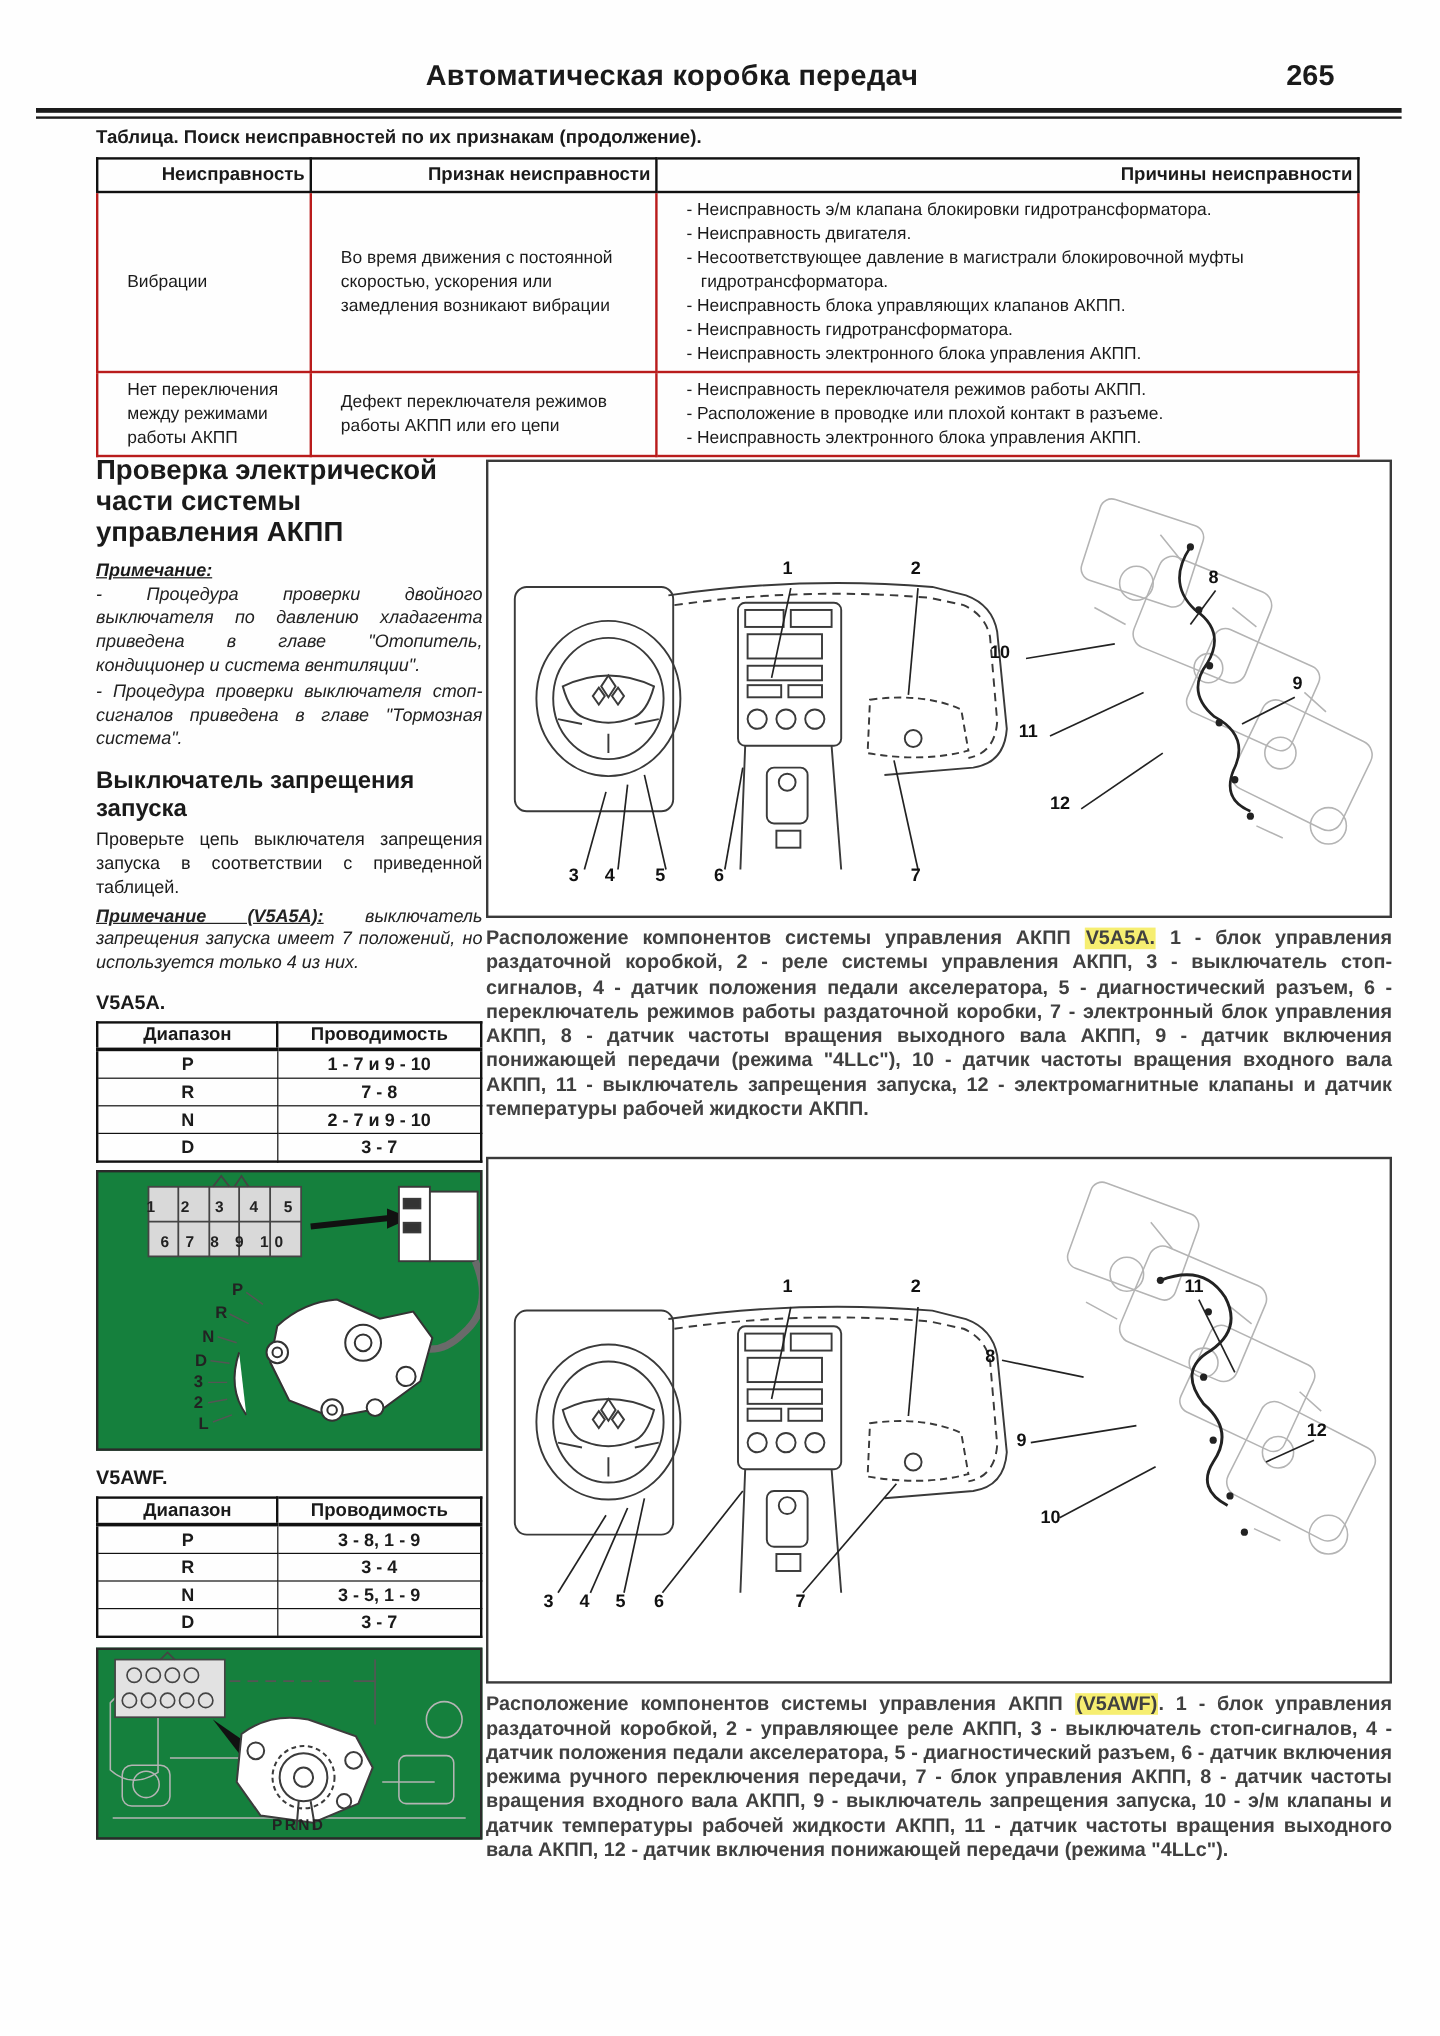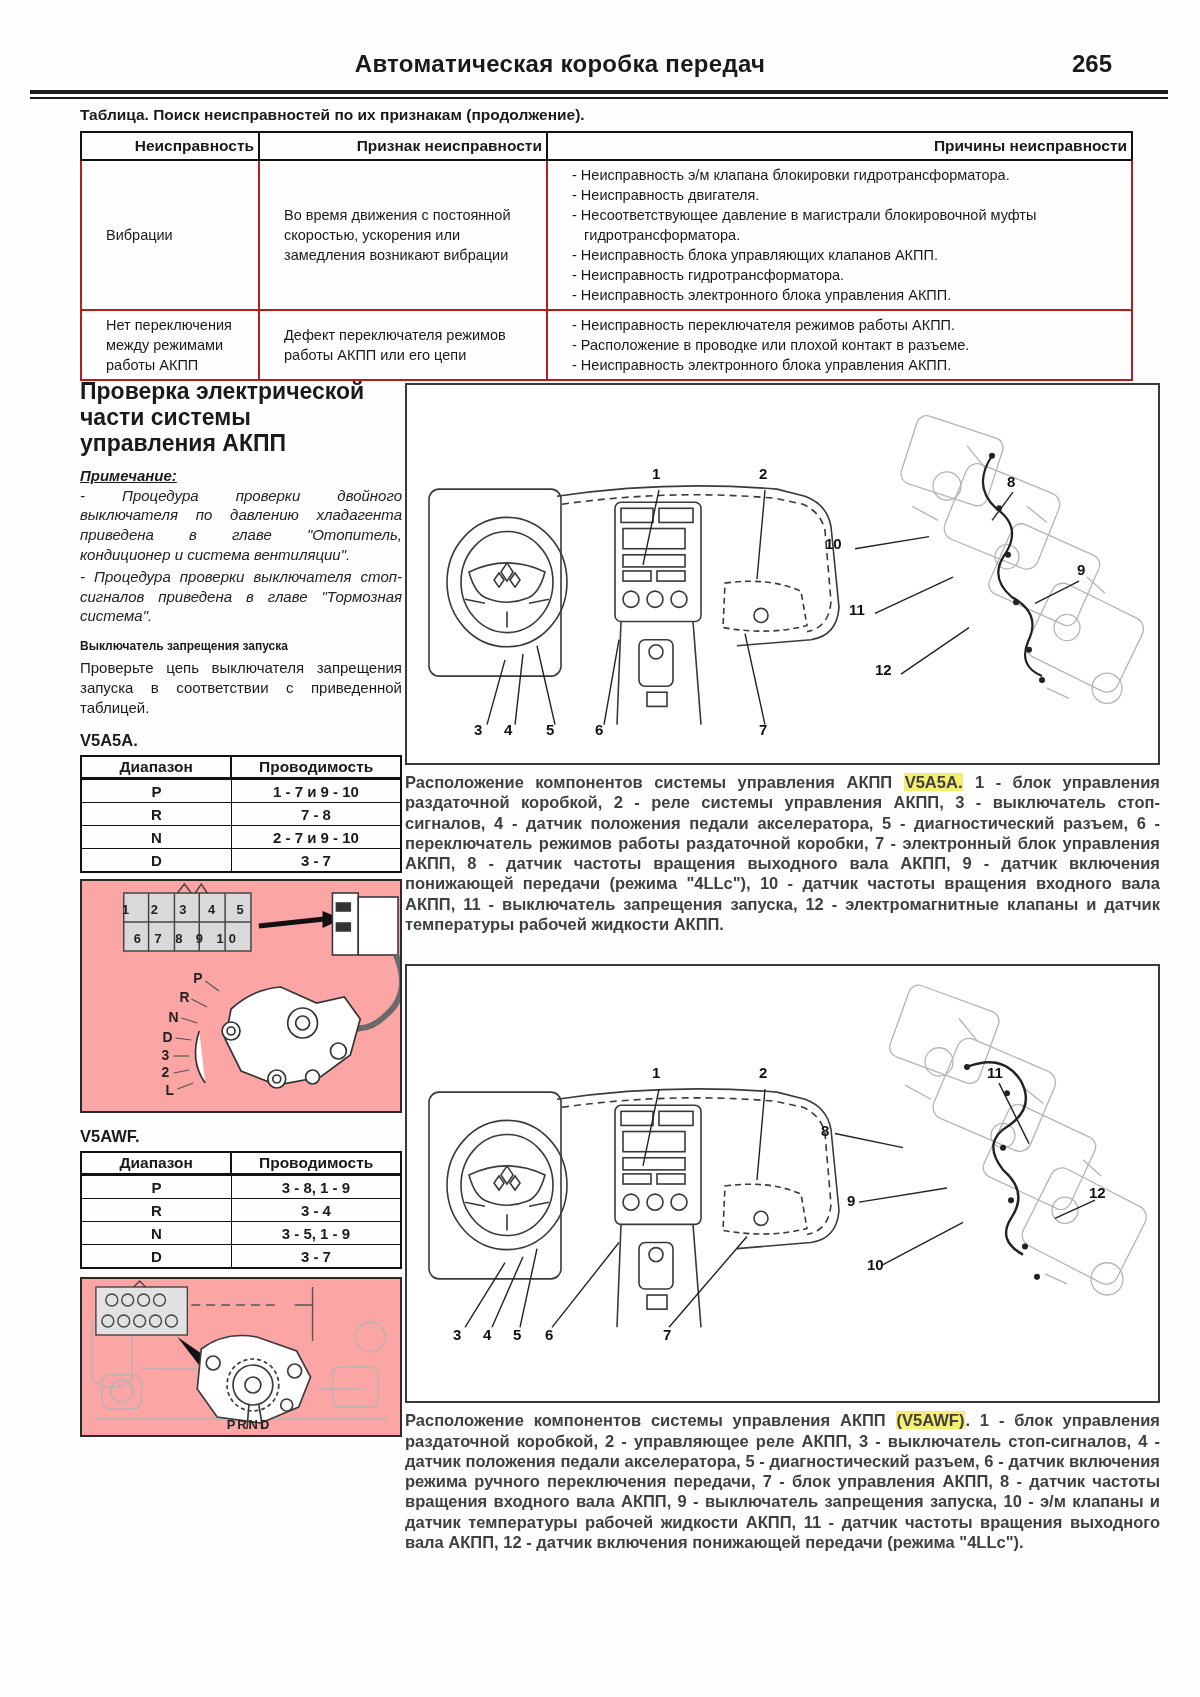--- a/index.html
+++ b/index.html
@@ -20,30 +20,30 @@
   .fault-table{position:absolute;top:131px;left:80px;width:1025px;border-collapse:collapse;
     border:2.5px solid #111;table-layout:fixed;}
   .fault-table th{border:2px solid #111;font-size:15.5px;font-weight:bold;padding:4px 4px;text-align:right;}
   .fault-table td{border:2px solid #b91c1c;font-size:14.5px;vertical-align:middle;padding:4px 24px;line-height:20px;}
   .col-f{width:168px;} .col-s{width:278px;} .col-c{width:575px;}
   .cause{padding-left:12px;text-indent:-12px;}
 
   
   .left-col{position:absolute;top:378px;left:80px;width:322px;}
   .sec1{font-size:23px;font-weight:800;line-height:1.14;margin:0 0 10px;width:312px;}
-  .sec2{font-size:12px;font-weight:800;line-height:1.15;margin:14px 0 4px;width:280px;}
+  .sec2{font-size:20px;font-weight:800;line-height:1.15;margin:14px 0 4px;width:280px;}
   .note-label{font-style:italic;font-weight:bold;text-decoration:underline;font-size:15px;}
   .note-item{font-style:italic;font-size:15px;line-height:1.32;text-align:justify;margin:2px 0 0;color:#222;}
   .body-text{font-size:15px;line-height:1.32;text-align:justify;margin:2px 0 0;}
   .note-inline{font-style:italic;font-size:15px;line-height:1.32;text-align:justify;margin:4px 0 0;color:#222;}
   .model-label{font-weight:bold;font-size:16.5px;margin:14px 0 5px;}
   .cond-table{width:100%;border-collapse:collapse;border:2.5px solid #111;}
   .cond-table th{border:2px solid #111;border-bottom:3px solid #111;font-size:15.5px;font-weight:bold;padding:1px;text-align:center;}
   .cond-table td{border:1.5px solid #111;font-size:15px;font-weight:bold;text-align:center;padding:2.5px;}
-  .switch-frame{position:relative;border:2px solid #2a2a2a;margin-top:6px;background:#fca5a5;}
+  .switch-frame{position:relative;border:2px solid #2a2a2a;margin-top:6px;background:#15803d;}
   #switch-frame-1{height:230px;}
   #switch-frame-2{height:156px;margin-top:8px;}
 
   
   .right-col{position:absolute;top:383px;left:405px;width:755px;}
   .diagram-frame{position:relative;border:2px solid #3a3a3a;background:#fff;}
   #diagram-frame-1{height:378px;}
   #diagram-frame-2{height:435px;margin-top:30px;}
   .caption{font-weight:bold;font-size:16.5px;line-height:1.23;text-align:justify;margin:7px 0 0;color:#404040;}
   .hl{background:#f6ee71;padding:0 1px;}
@@ -95,20 +95,24 @@
   </table>
 
   <div class="left-col">
     <h2 class="sec1">Проверка электрической части системы управления АКПП</h2>
     <div class="note-label">Примечание:</div>
     <p class="note-item">- Процедура проверки двойного выключателя по давлению хладагента приведена в главе "Отопитель, кондиционер и система вентиляции".</p>
     <p class="note-item">- Процедура проверки выключателя стоп-сигналов приведена в главе "Тормозная система".</p>
 
     <h3 class="sec2">Выключатель запрещения запуска</h3>
     <p class="body-text">Проверьте цепь выключателя запрещения запуска в соответствии с приведенной таблицей.</p>
+    <p class="note-inline">
+      <span class="note-label">Примечание (V5A5A):</span>
+      <span>выключатель запрещения запуска имеет 7 положений, но используется только 4 из них.</span>
+    </p>
 
     <div class="model-label">V5A5A.</div>
     <table class="cond-table">
       <thead>
         <tr>
           <th style="width:47%">Диапазон</th>
           <th>Проводимость</th>
         </tr>
       </thead>
       <tbody>

